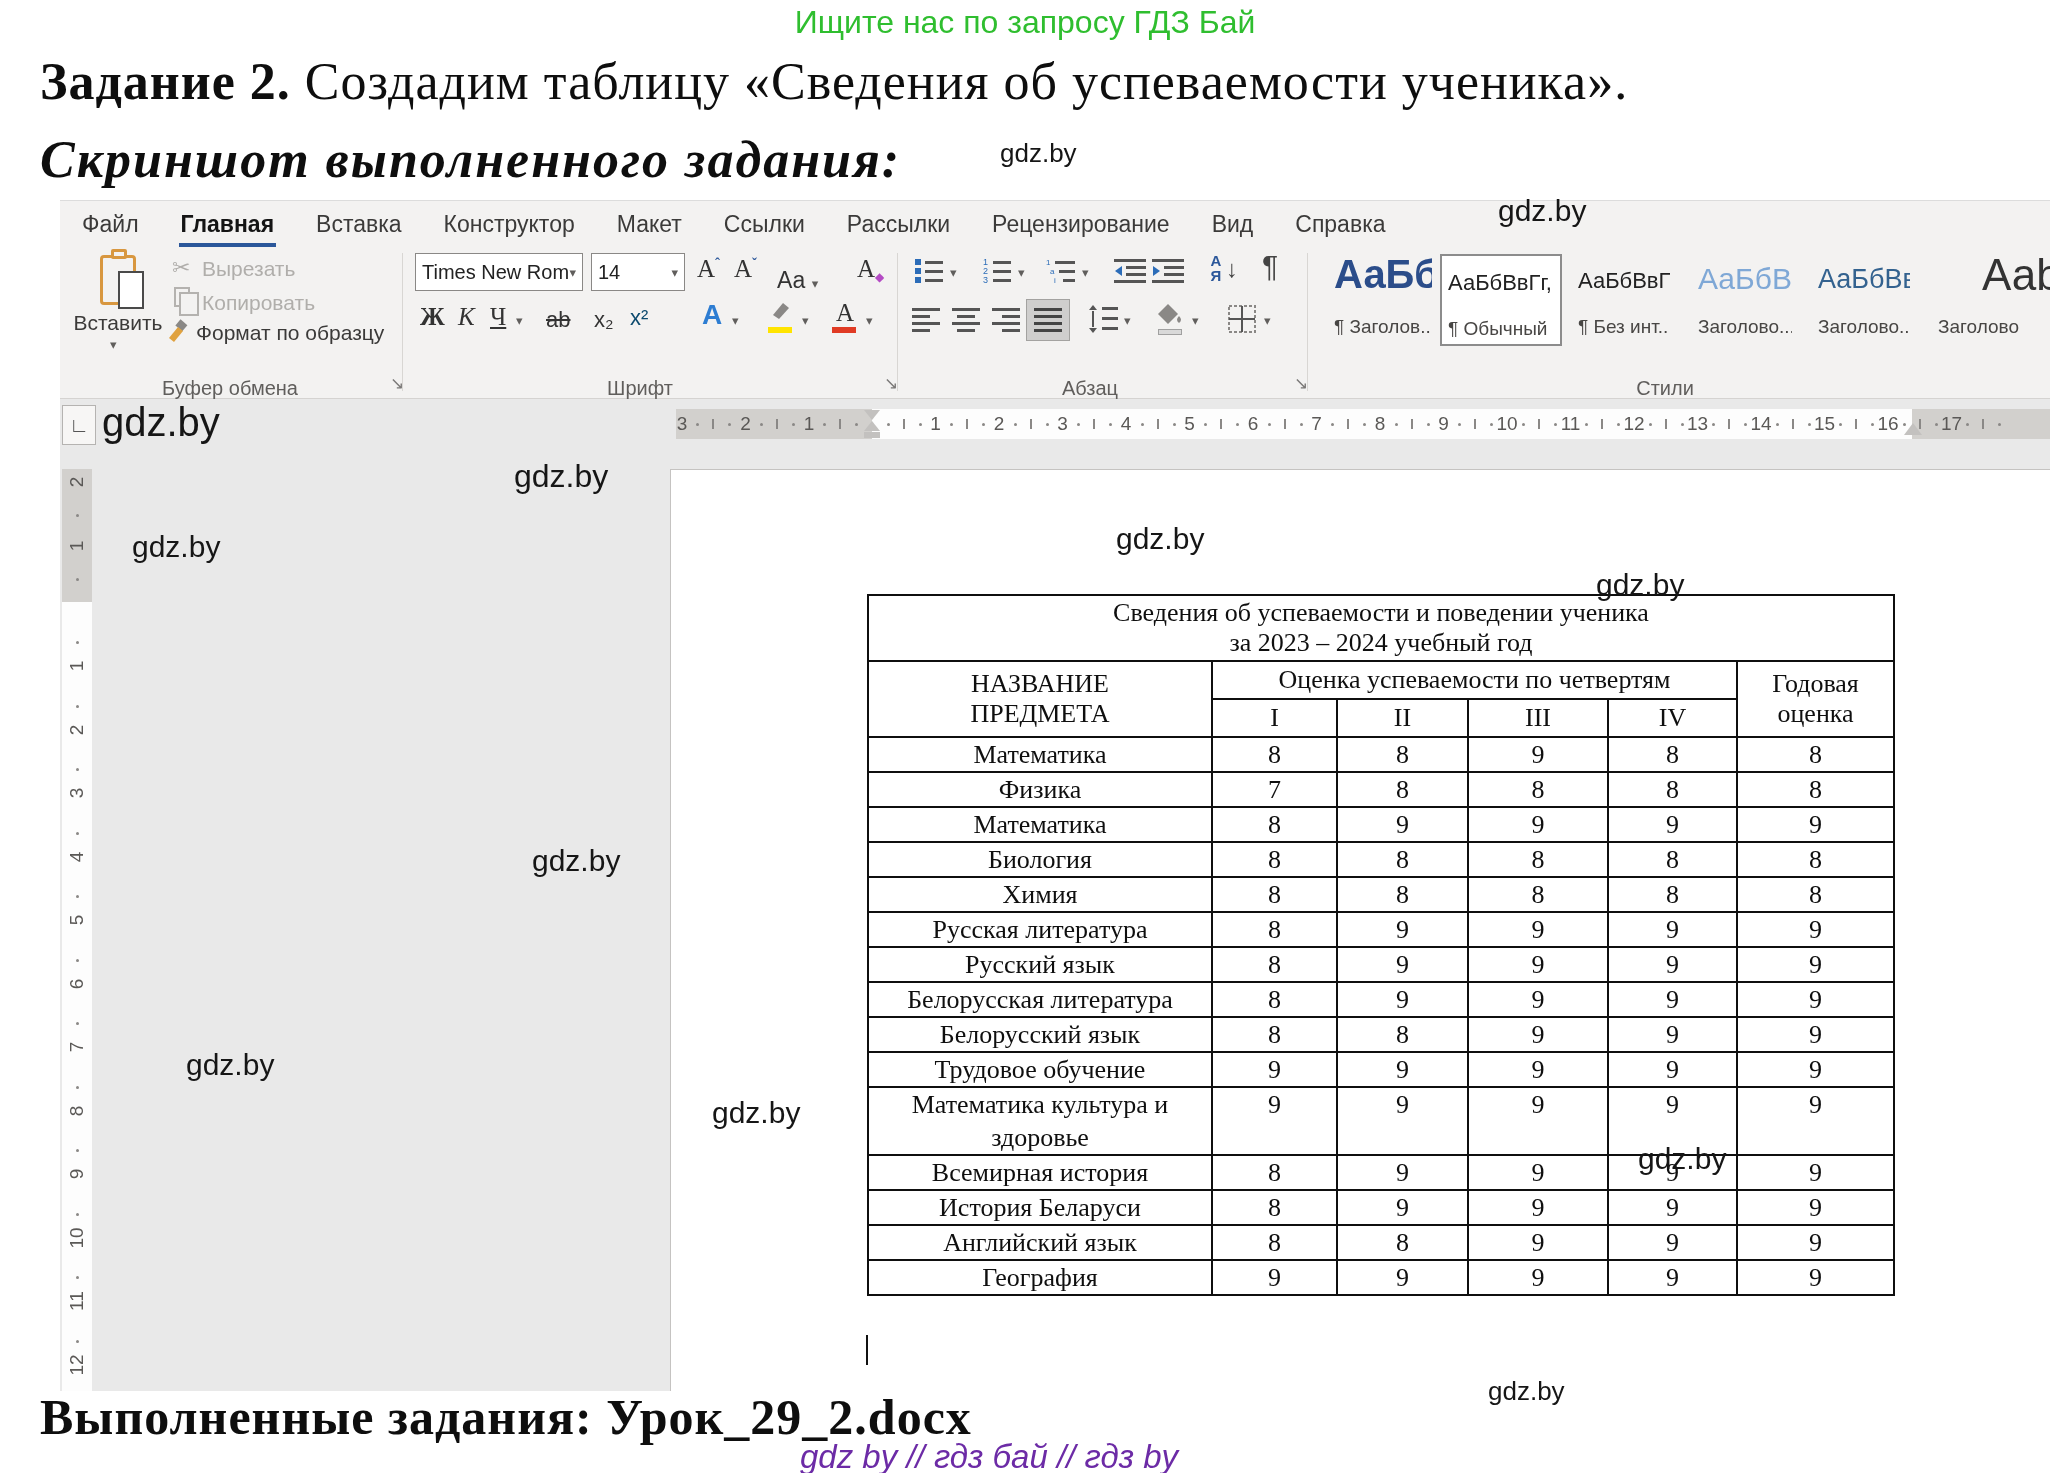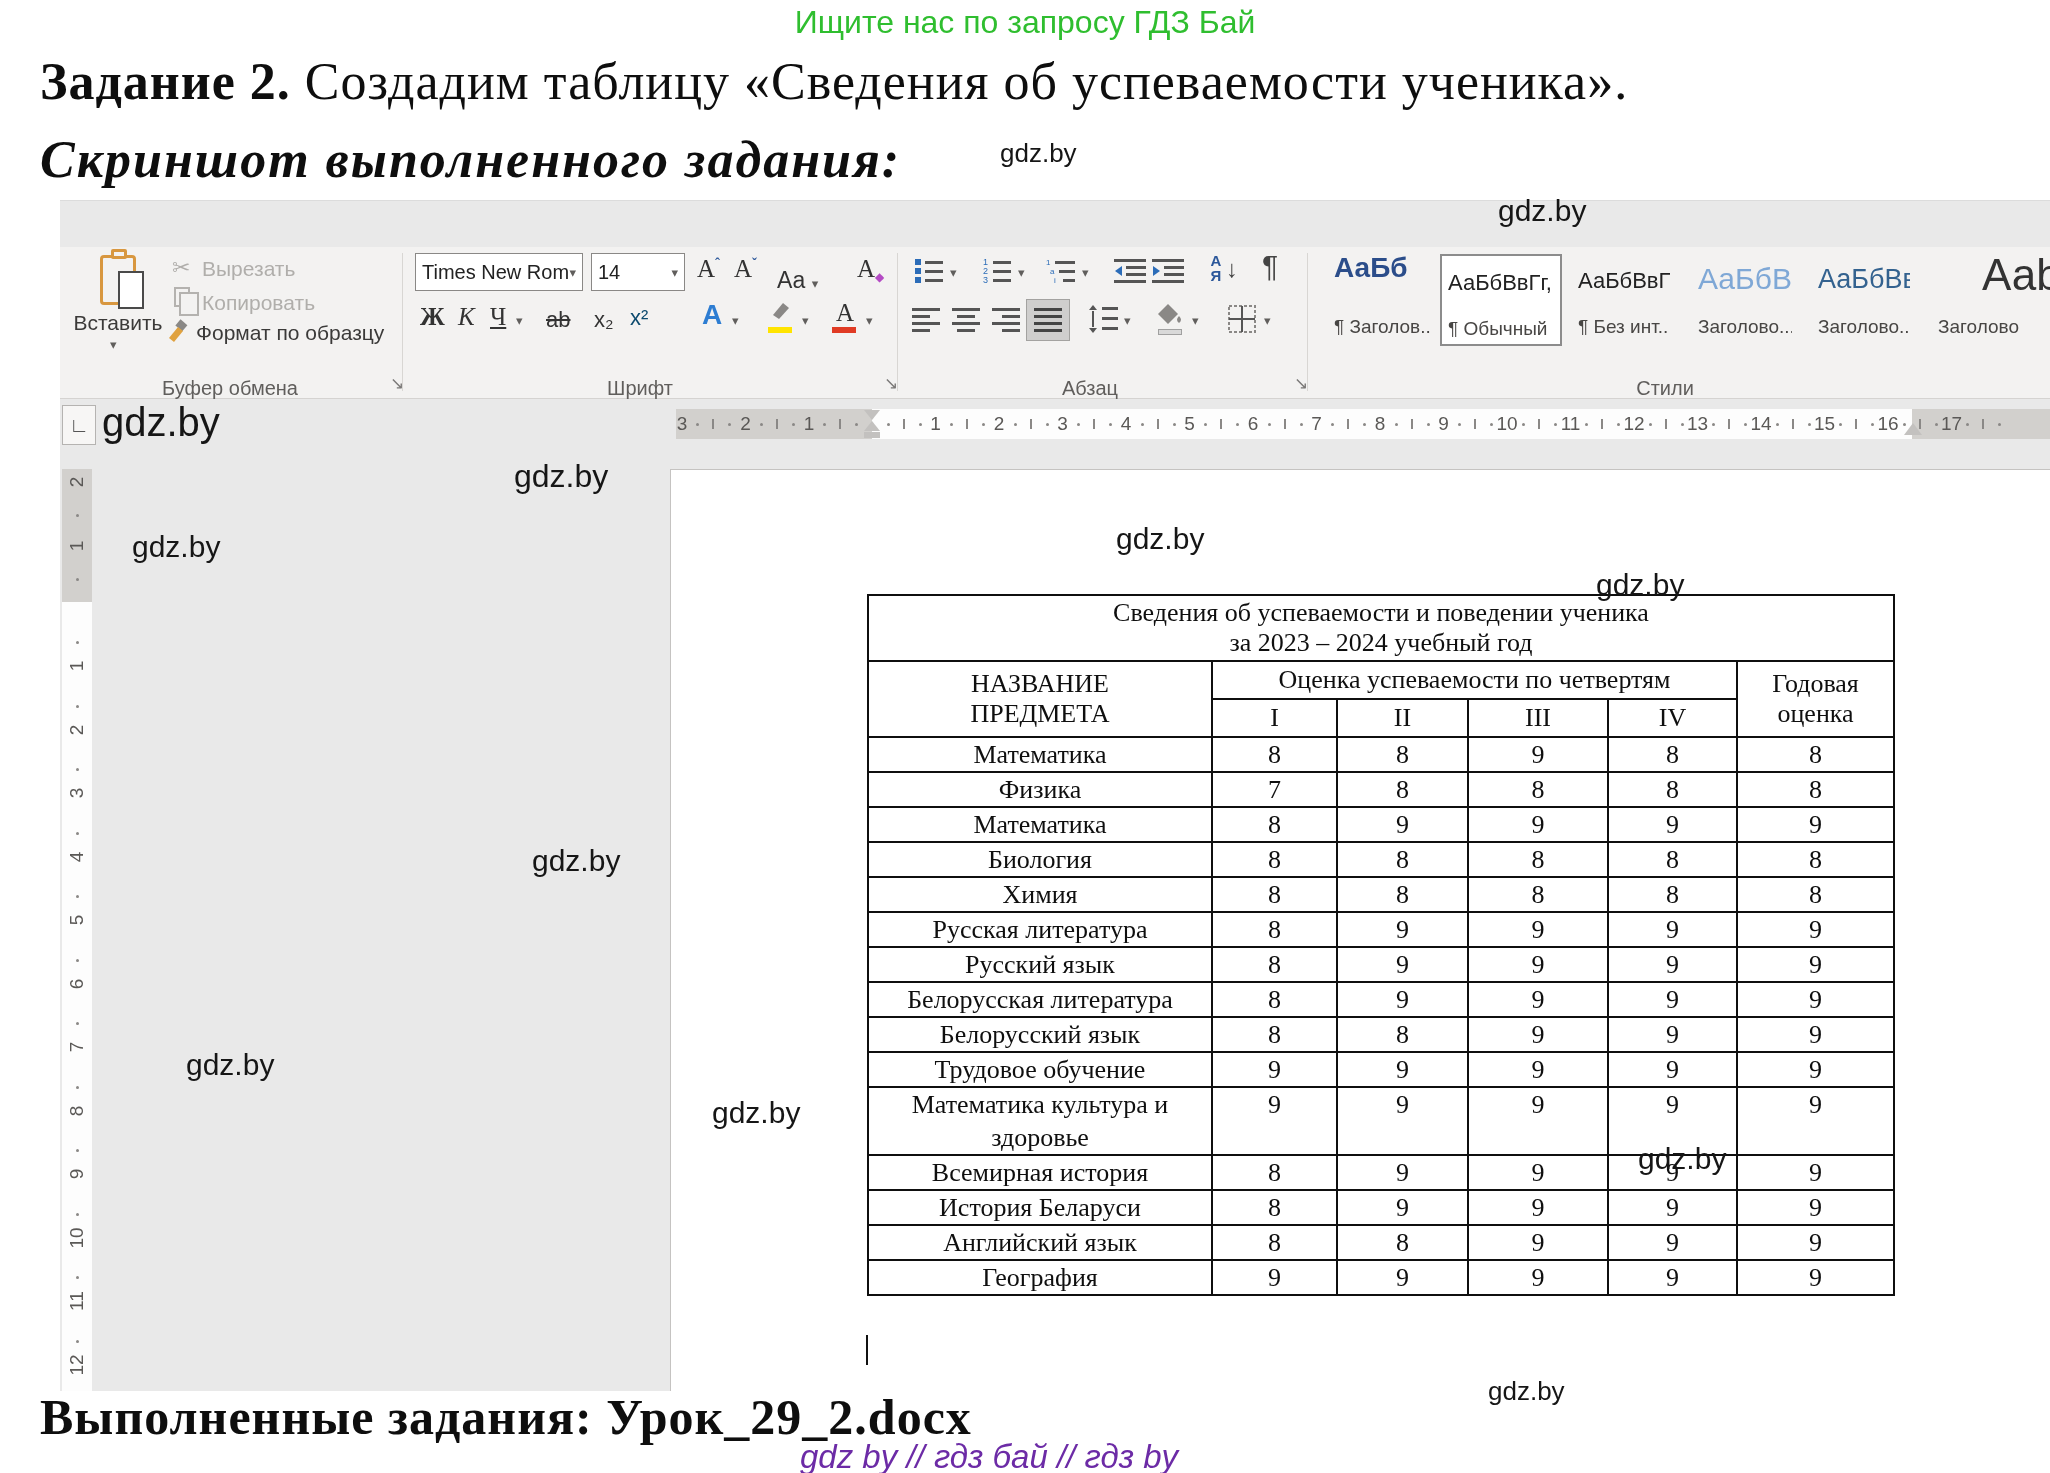--- a/index.html
+++ b/index.html
@@ -92,37 +92,49 @@
   #grades-table td { border:2px solid #0f0f0f; padding:0 2px; }
   .tt { height:66px; vertical-align:middle; }
   .th { height:38px; vertical-align:middle; }
   .td-subj, .td-g { height:33px; line-height:33px; vertical-align:top; }
 
   
   .style-item { position:absolute; top:7px; height:92px; overflow:hidden; }
   .style-item.selected { border:2px solid #8c8c8c; background:#fff; }
   .sprev { position:absolute; top:6px; left:6px; white-space:nowrap; }
   .slab  { position:absolute; top:62px; left:6px; font-size:19px; color:#484644; white-space:nowrap; }
-  .s1 .sprev { font-size:28px; font-weight:700; color:#2b4d8a; top:-2px; }
+  .s1 .sprev { font-size:40px; font-weight:700; color:#2b4d8a; top:-2px; }
   .s2 .sprev, .s3 .sprev { font-size:22px; color:#222; top:14px; }
   .s4 .sprev { font-size:30px; color:#7fa8d6; top:8px; }
   .s5 .sprev { font-size:27px; color:#33628f; top:10px; }
   .s6 .sprev { font-size:44px; font-weight:300; color:#333; top:-4px;margin-left:44px; }
 
   svg { display:block; }
 </style>
 </head>
 <body>
 
 <div class="a" id="banner">Ищите нас по запросу ГДЗ Бай</div>
 <div class="a" id="task-line"><b>Задание 2.</b><span> Создадим таблицу «Сведения об успеваемости ученика».</span></div>
 <div class="a" id="subtitle">Скриншот выполненного задания:</div>
 
 <div class="a" id="window">
 
+  <div class="a" id="tabs-row">
+      <div class="tab">Файл</div>
+      <div class="tab active">Главная</div>
+      <div class="tab">Вставка</div>
+      <div class="tab">Конструктор</div>
+      <div class="tab">Макет</div>
+      <div class="tab">Ссылки</div>
+      <div class="tab">Рассылки</div>
+      <div class="tab">Рецензирование</div>
+      <div class="tab">Вид</div>
+      <div class="tab">Справка</div>
+    </div>
 
   <div class="a" id="ribbon">
 
     <div class="a clip-outer"></div>
     <div class="a clip-top"></div>
     <div class="a clip-sheet"></div>
     <div class="a btn-txt" style="left:10px;top:64px;width:96px;text-align:center">Вставить</div>
     <div class="a chev" style="left:50px;top:90px">▾</div>
 
     <div class="a" style="left:112px;top:8px;font-size:22px;color:#b0aeab">✂</div>

